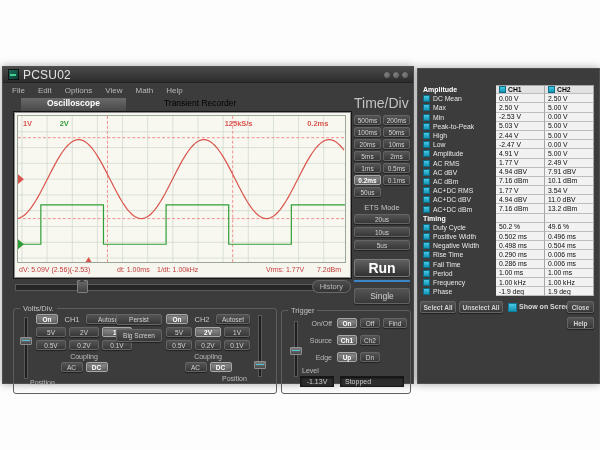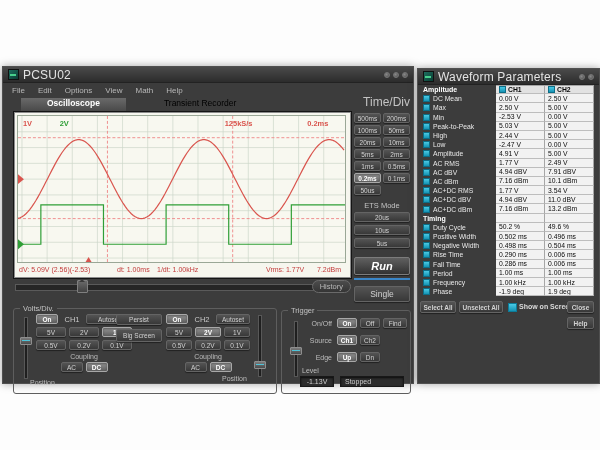--- a/index.html
+++ b/index.html
@@ -38,29 +38,29 @@
   
   #history-row{position:absolute;left:10px;top:212px;width:338px;height:14px;}
   #history-track{position:absolute;left:2px;top:5px;width:300px;height:5px;background:#262626;border:1px solid #5a5a5a;}
   #history-handle{position:absolute;left:64px;top:1px;width:9px;height:11px;background:linear-gradient(180deg,#6a6a6a,#424242);
                   border:1px solid #808080;border-radius:1px;}
   #history-handle::before{content:"";position:absolute;left:1px;top:-5px;border:3px solid transparent;border-bottom-color:#3a3a3a;}
   #history-label{position:absolute;right:0;top:1px;padding:1px 7px;font-size:7.5px;color:#b9b9b9;
                  border:1px solid #6a6a6a;border-radius:7px;background:linear-gradient(180deg,#4c4c4c,#353535);}
   
   #sidebar{position:absolute;left:351px;top:28px;width:56px;}
-  #timediv-label{text-align:right;font-size:12px;color:#c3c3c3;margin-bottom:4px;}
+  #timediv-label{text-align:left;font-size:14px;color:#c3c3c3;margin-bottom:4px;}
   #timediv-grid{display:grid;grid-template-columns:27px 27px;gap:2px;}
   #timediv-grid .btn{height:10px;font-size:6.5px;}
   #timediv-extra{margin-top:2px;}
   #timediv-extra .btn{width:27px;height:10px;font-size:6.5px;}
   #ets-label{text-align:center;font-size:7.5px;color:#c3c3c3;margin:6px 0 2px;}
   #ets-col .btn{width:56px;height:10px;margin-bottom:3px;font-size:6.5px;}
-  #run-btn{width:56px;height:18px;font-size:11px;font-weight:bold;color:#fff;margin-top:9px;
-           background:linear-gradient(180deg,#606060,#323232);border-color:#7c7c7c;font-style:italic;}
+  #run-btn{width:56px;height:18px;font-size:14px;font-weight:bold;color:#fff;margin-top:9px;
+           background:linear-gradient(180deg,#606060,#323232);border-color:#7c7c7c;}
   #run-underline{width:56px;height:2px;background:#3a86c8;margin-top:3px;}
   #single-btn{width:56px;height:16px;font-size:8.5px;margin-top:6px;}
   
   .panel{position:absolute;border:1px solid #5e5e5e;border-radius:3px;margin-top:15px;}
   .panel-label{position:absolute;top:-5px;left:6px;background:#3c3c3c;padding:0 3px;font-size:7.5px;color:#c3c3c3;}
   .vslider{position:absolute;width:10px;}
   .vslider .track{position:absolute;left:4px;top:0;bottom:0;width:2px;background:#1f1f1f;border:1px solid #585858;}
   .vslider .handle{position:absolute;left:0;width:10px;height:6px;background:linear-gradient(180deg,#7b7b7b,#4a4a4a);
                    border:1px solid #8e8e8e;border-radius:1px;}
   .vslider .handle::after{content:"";position:absolute;left:1px;top:2px;right:1px;height:1px;background:#4fc3d8;}
@@ -290,28 +290,20 @@
             <div class="btn mini-btn" style="width: 20px;">Dn</div>
           </div>
         </div>
       <span class="pos-label" style="left:20px;top:56px;">Level</span>
       <div class="sunken" style="position:absolute;left:18px;top:65px;width:34px;height:11px;justify-content:center;">-1.13V</div>
       <div class="sunken" style="position:absolute;left:58px;top:65px;width:64px;height:11px;padding-left:4px;">Stopped</div>
     </div>
   </div>
 
   <div class="window" id="params-window" style="left:417px;top:68px;width:181px;height:314px;">
-    <div class="titlebar">
-      <span class="app-icon"></span>
-      <span class="title">Waveform Parameters</span>
-      <span class="win-dots">
-        <span class="dot"></span>
-        <span class="dot"></span>
-      </span>
-    </div>
     <div id="param-table">
         <div class="p-section">Amplitude</div>
         <div class="p-val hdr">
           <span class="cyan-icon"></span>
           <span>CH1</span>
         </div>
         <div class="p-val hdr">
           <span class="cyan-icon"></span>
           <span>CH2</span>
         </div>

